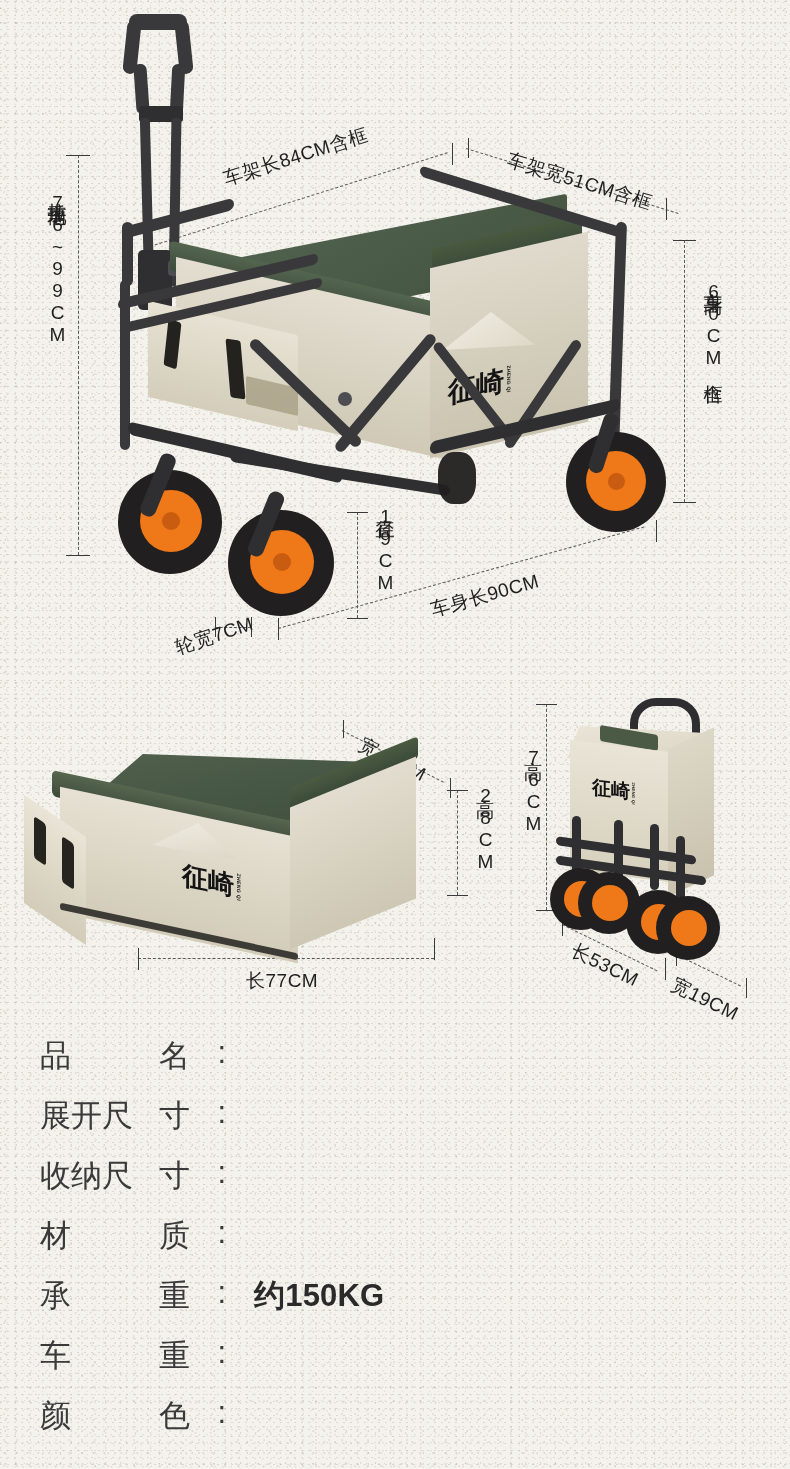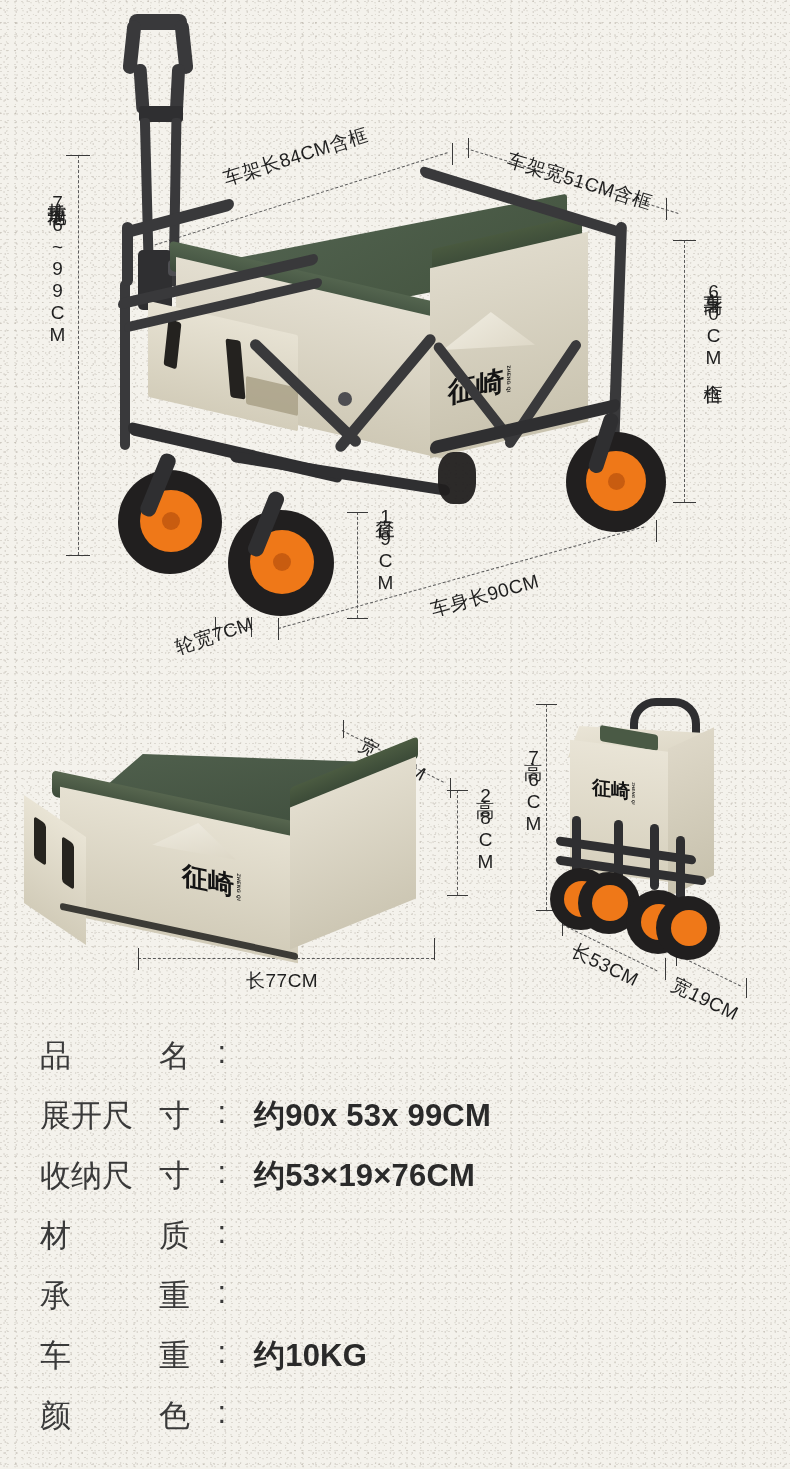--- a/index.html
+++ b/index.html
@@ -363,63 +363,61 @@
     </div>
 
     <div class="spec-row">
       <div class="spec-label">
         <span class="txt">
             <span>展开尺</span>
             <span>寸</span>
           </span>
           <span class="spec-colon">:</span>
       </div>
-      <div class="spec-value">约90x 53x 99CM</div>
     </div>
 
     <div class="spec-row">
       <div class="spec-label">
         <span class="txt">
             <span>收纳尺</span>
             <span>寸</span>
           </span>
           <span class="spec-colon">:</span>
       </div>
-      <div class="spec-value">约53×19×76CM</div>
     </div>
 
     <div class="spec-row">
       <div class="spec-label">
         <span class="txt">
             <span>材</span>
             <span>质</span>
           </span>
           <span class="spec-colon">:</span>
       </div>
     </div>
 
     <div class="spec-row">
       <div class="spec-label">
         <span class="txt">
             <span>承</span>
             <span>重</span>
           </span>
           <span class="spec-colon">:</span>
       </div>
+      <div class="spec-value">约150KG</div>
     </div>
 
     <div class="spec-row">
       <div class="spec-label">
         <span class="txt">
             <span>车</span>
             <span>重</span>
           </span>
           <span class="spec-colon">:</span>
       </div>
-      <div class="spec-value">约10KG</div>
     </div>
 
     <div class="spec-row">
       <div class="spec-label">
         <span class="txt">
             <span>颜</span>
             <span>色</span>
           </span>
           <span class="spec-colon">:</span>
       </div>

